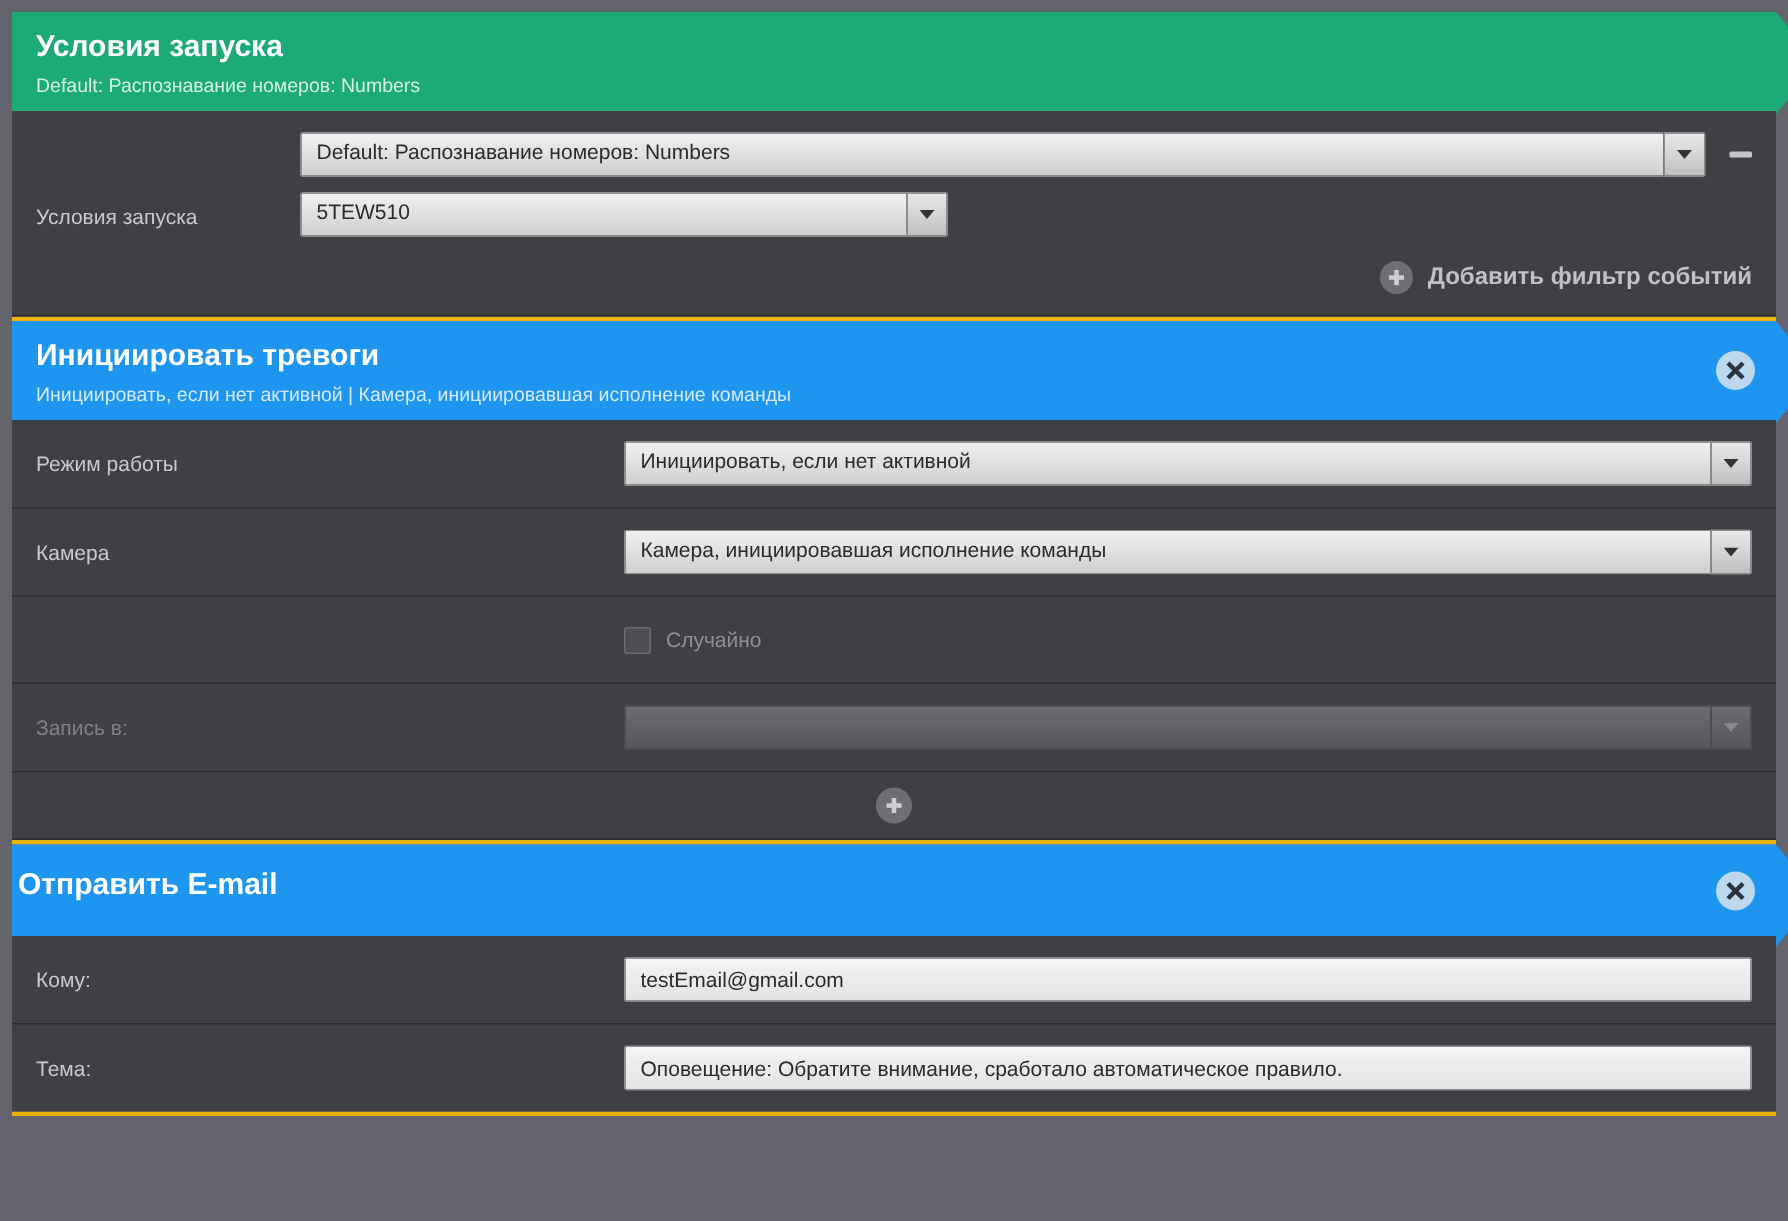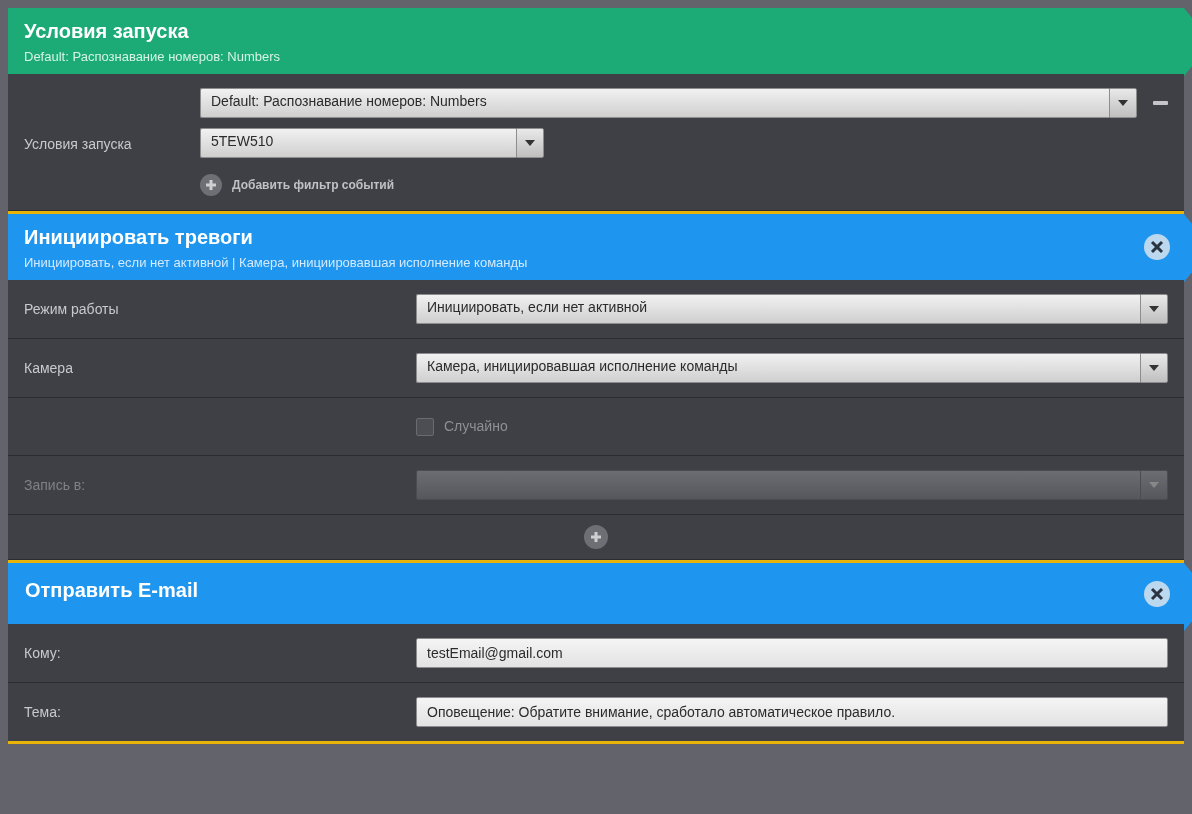--- a/index.html
+++ b/index.html
@@ -110,43 +110,44 @@
   .combo .combo-btn svg{width:10px;height:6px;fill:#333;}
   .combo.disabled .combo-text{
     background:linear-gradient(#6c6d72,#56575c);
     color:#888;border-color:#4b4c51;
   }
   .combo.disabled .combo-btn{
     background:linear-gradient(#6c6d72,#56575c);
     border-color:#4b4c51;
   }
   .combo.disabled .combo-btn svg{fill:#888;}
-  .combo.sm { width:344px; }
+  .combo.sm { width:432px; }
 
   .minus-btn {
     width:16px;height:4px;background:#c5c5c8;margin-left:8px;border-radius:1px;
   }
 
   .text-input {
     width:100%;
     height:30px;
     background: linear-gradient(#f4f4f4,#e3e3e3);
     border:1px solid #8d8d8d;
     border-radius:2px;
     padding:4px 10px;
     font-size:14px;
     color:#2b2b2b;
   }
 
   .plus-add {
     display:flex;align-items:center;gap:10px;
     color:#c1c1c4;
     font-weight:bold;
-    font-size:12px;
+    font-size:16px;
     margin-top:6px;
+    justify-content:flex-end;
   }
   .plus-add .icn{
     width:22px;height:22px;border-radius:50%;
     background:#6e6f75;
     display:flex;align-items:center;justify-content:center;
   }
   .plus-add .icn svg{width:12px;height:12px;stroke:#cfcfd2;stroke-width:3;}
 
   .center-plus-row{
     display:flex;align-items:center;justify-content:center;
@@ -281,21 +282,21 @@
           <svg viewBox="0 0 14 14">
               <line x1="7" y1="2" x2="7" y2="12"></line>
               <line x1="2" y1="7" x2="12" y2="7"></line>
             </svg>
         </span>
       </div>
     </div>
   </div>
 
   <div class="section">
-    <div class="section-header blue" style="padding:16px 17px;">
+    <div class="section-header blue" style="padding:16px 4px;">
       <h2>Отправить E-mail</h2>
       <div class="close-circle">
         <svg viewBox="0 0 14 14">
             <line x1="2" y1="2" x2="12" y2="12"></line>
             <line x1="12" y1="2" x2="2" y2="12"></line>
           </svg>
       </div>
     </div>
     <div class="rows">
       <div class="row">

